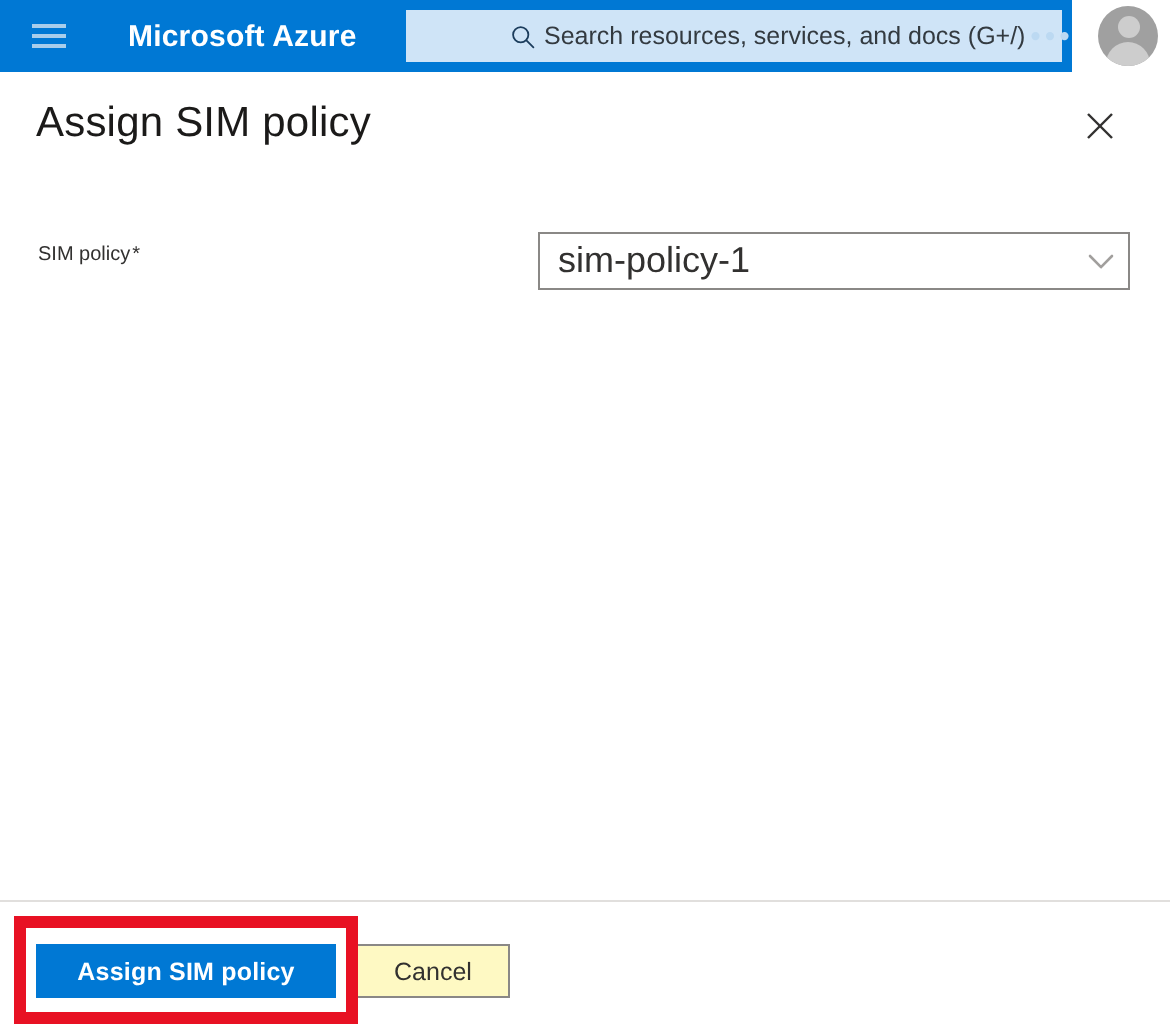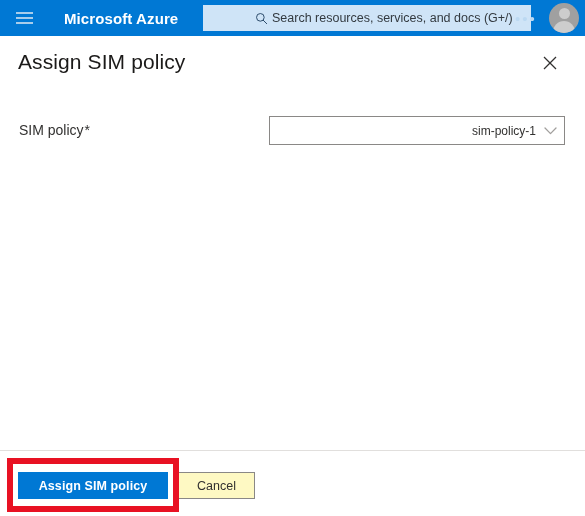--- a/index.html
+++ b/index.html
@@ -12,21 +12,21 @@
     background: #ffffff;
     font-family: "Liberation Sans", sans-serif;
     overflow: hidden;
     position: relative;
   }
 
   
   .az-header {
     position: absolute;
     top: 0; left: 0;
-    width: 585px;
+    width: 536px;
     height: 36px;
     background: #0078d4;
     display: flex;
     align-items: center;
   }
   .hamburger {
     width: 36px;
     height: 36px;
     display: flex;
     flex-direction: column;
@@ -148,21 +148,21 @@
     position: absolute;
     left: 0;
     top: 116px;
     width: 585px;
     height: 30px;
   }
   .field-label {
     position: absolute;
     left: 19px;
     top: 6px;
-    font-size: 14px;
+    font-size: 10px;
     color: #323130;
     white-space: nowrap;
   }
   .field-label .req {
     color: #323130;
     margin-left: 1px;
   }
   .dropdown {
     position: absolute;
     left: 269px;
@@ -170,26 +170,25 @@
     width: 296px;
     height: 29px;
     border: 1px solid #8a8886;
     background: #ffffff;
     box-sizing: border-box;
     display: flex;
     align-items: center;
     cursor: pointer;
   }
   .dropdown .val {
-    font-size: 12px;
+    font-size: 18px;
     color: #323130;
     margin-left: 9px;
     flex: 1;
     white-space: nowrap;
-    text-align: right;
   }
   .dropdown .chev {
     width: 28px;
     display: flex;
     align-items: center;
     justify-content: center;
     color: #a19f9d;
   }
 
   

